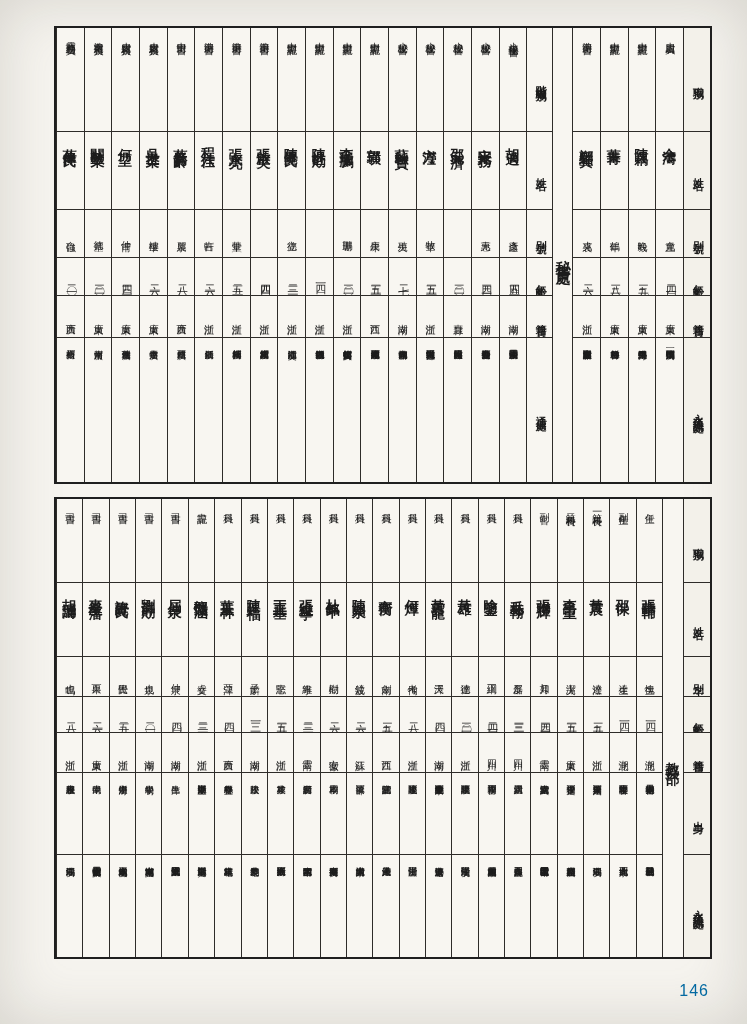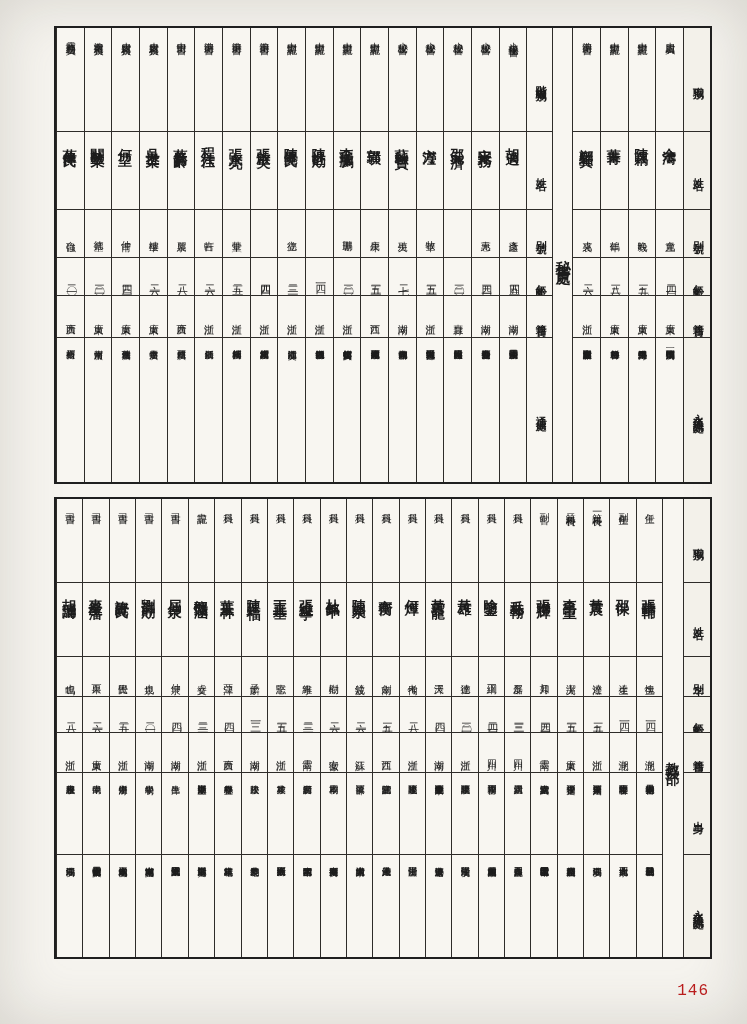--- a/index.html
+++ b/index.html
@@ -71,22 +71,22 @@
     flex:1; border-left:1px solid #2e2c29;
     display:flex; align-items:center; justify-content:center;
   }
   .sec-name .v { font-size:15px; font-weight:bold; letter-spacing:5px; }
 
   .dept-cell { height:100%; align-items:flex-start; }
   .dept-cell .v { font-size:14px; font-weight:bold; letter-spacing:4px; padding-top:252px; }
 
   .page-number {
     position:absolute; right:38px; bottom:24px;
-    font-family:Liberation Mono, monospace;
-    font-size:16px; color:#b91c1c; letter-spacing:1px;
+    font-family:Liberation Sans, sans-serif;
+    font-size:16px; color:#0369a1; letter-spacing:1px;
   }
 </style>
 </head>
 <body>
 
 <div class="page">
   <div class="content">
 
     <div class="table" id="table-top">
 

